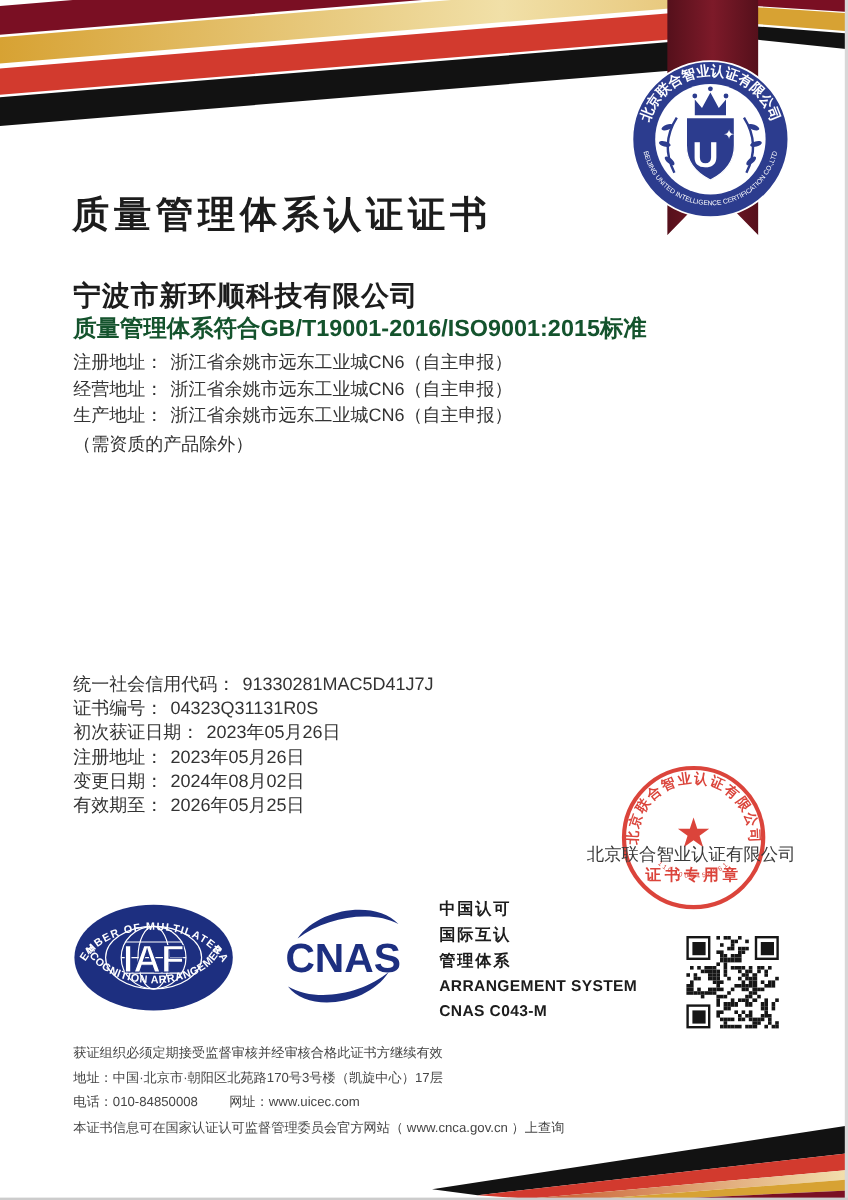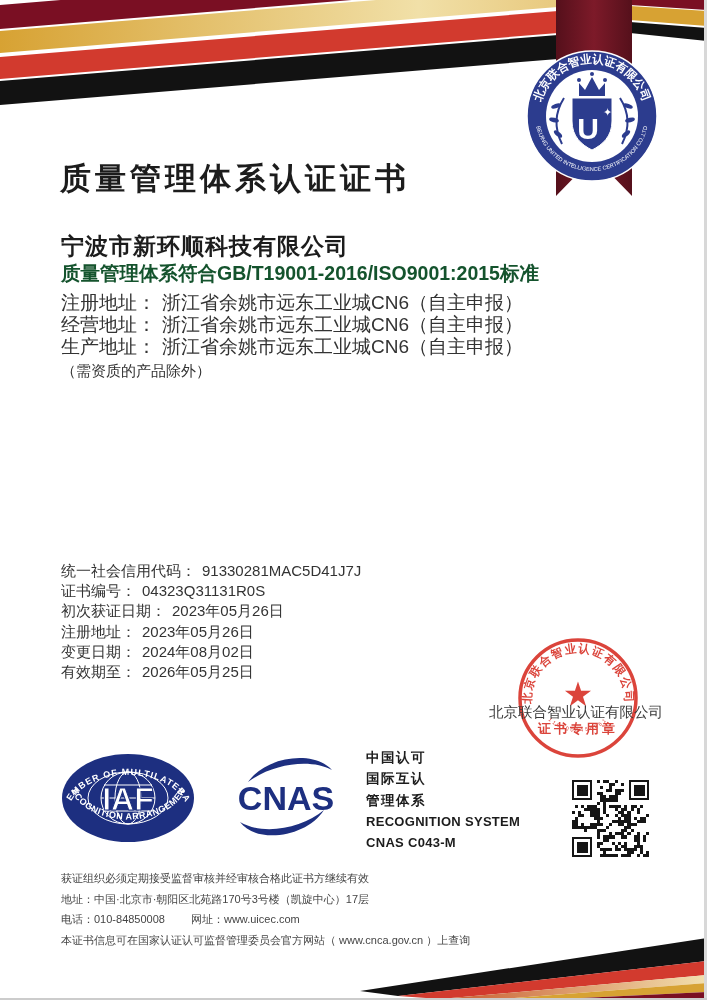--- a/index.html
+++ b/index.html
@@ -7,21 +7,21 @@
     position:relative;width:707px;height:1000px;margin:0 auto;
     background:#ffffff;overflow:hidden;
     font-family:"Liberation Sans","DejaVu Sans",sans-serif;
     color:#222;
   }
   .abs{position:absolute;}
   
   .cert-title{left:60px;top:158px;font-size:31px;font-weight:bold;letter-spacing:4px;color:#1c1c1c;}
   .company-name{left:61px;top:231px;font-size:23px;font-weight:bold;letter-spacing:1px;color:#1c1c1c;}
   .standard-line{left:61px;top:260px;font-size:19.5px;font-weight:bold;color:#14532d;}
-  .addr-block{left:61px;top:292px;font-size:19px;line-height:22px;color:#333;}
+  .addr-block{left:61px;top:292px;font-size:15px;line-height:22px;color:#333;}
   .scope-block{left:61px;top:360px;width:600px;font-size:15px;line-height:21.5px;color:#333;}
   .details-block{left:61px;top:526px;font-size:15px;line-height:20.2px;color:#333;margin-top:35px;}
   .row-label{margin-right:6px;}
   
   .issuer-name{left:489px;top:703px;font-size:14.5px;font-weight:500;color:#3a3a3a;z-index:6;}
   .seal{left:516px;top:636px;z-index:5;opacity:.92;}
   
   .accred{left:366px;top:747px;font-size:13.5px;font-weight:bold;color:#1c1c1c;line-height:21.3px;}
   .accred .cn{letter-spacing:1.5px;}
   .accred .en{font-size:13px;letter-spacing:.3px;}
@@ -182,21 +182,21 @@
   <svg class="abs" style="left:226px;top:752px" width="120" height="90" viewBox="0 0 120 90">
     <path d="M22,30 C40,4 88,-2 106,18 C84,6 46,12 22,30 Z" fill="#1D2F80"></path>
     <path d="M98,58 C80,86 30,92 14,70 C38,84 76,76 98,58 Z" fill="#1D2F80"></path>
     <text x="60" y="58" font-size="34" font-weight="bold" fill="#1D2F80" text-anchor="middle" letter-spacing="0">CNAS</text>
   </svg>
 
   <div class="abs accred">
     <div class="cn">中国认可</div>
     <div class="cn">国际互认</div>
     <div class="cn">管理体系</div>
-    <div class="en">RECOGNITION SYSTEM</div>
+    <div class="en">ARRANGEMENT SYSTEM</div>
     <div class="en">CNAS C043-M</div>
   </div>
 
   <div class="abs qr">
     <div class="qf tl"></div>
     <div class="qf tr"></div>
     <div class="qf bl"></div>
   <div></div>
       <div></div>
       <div></div>

